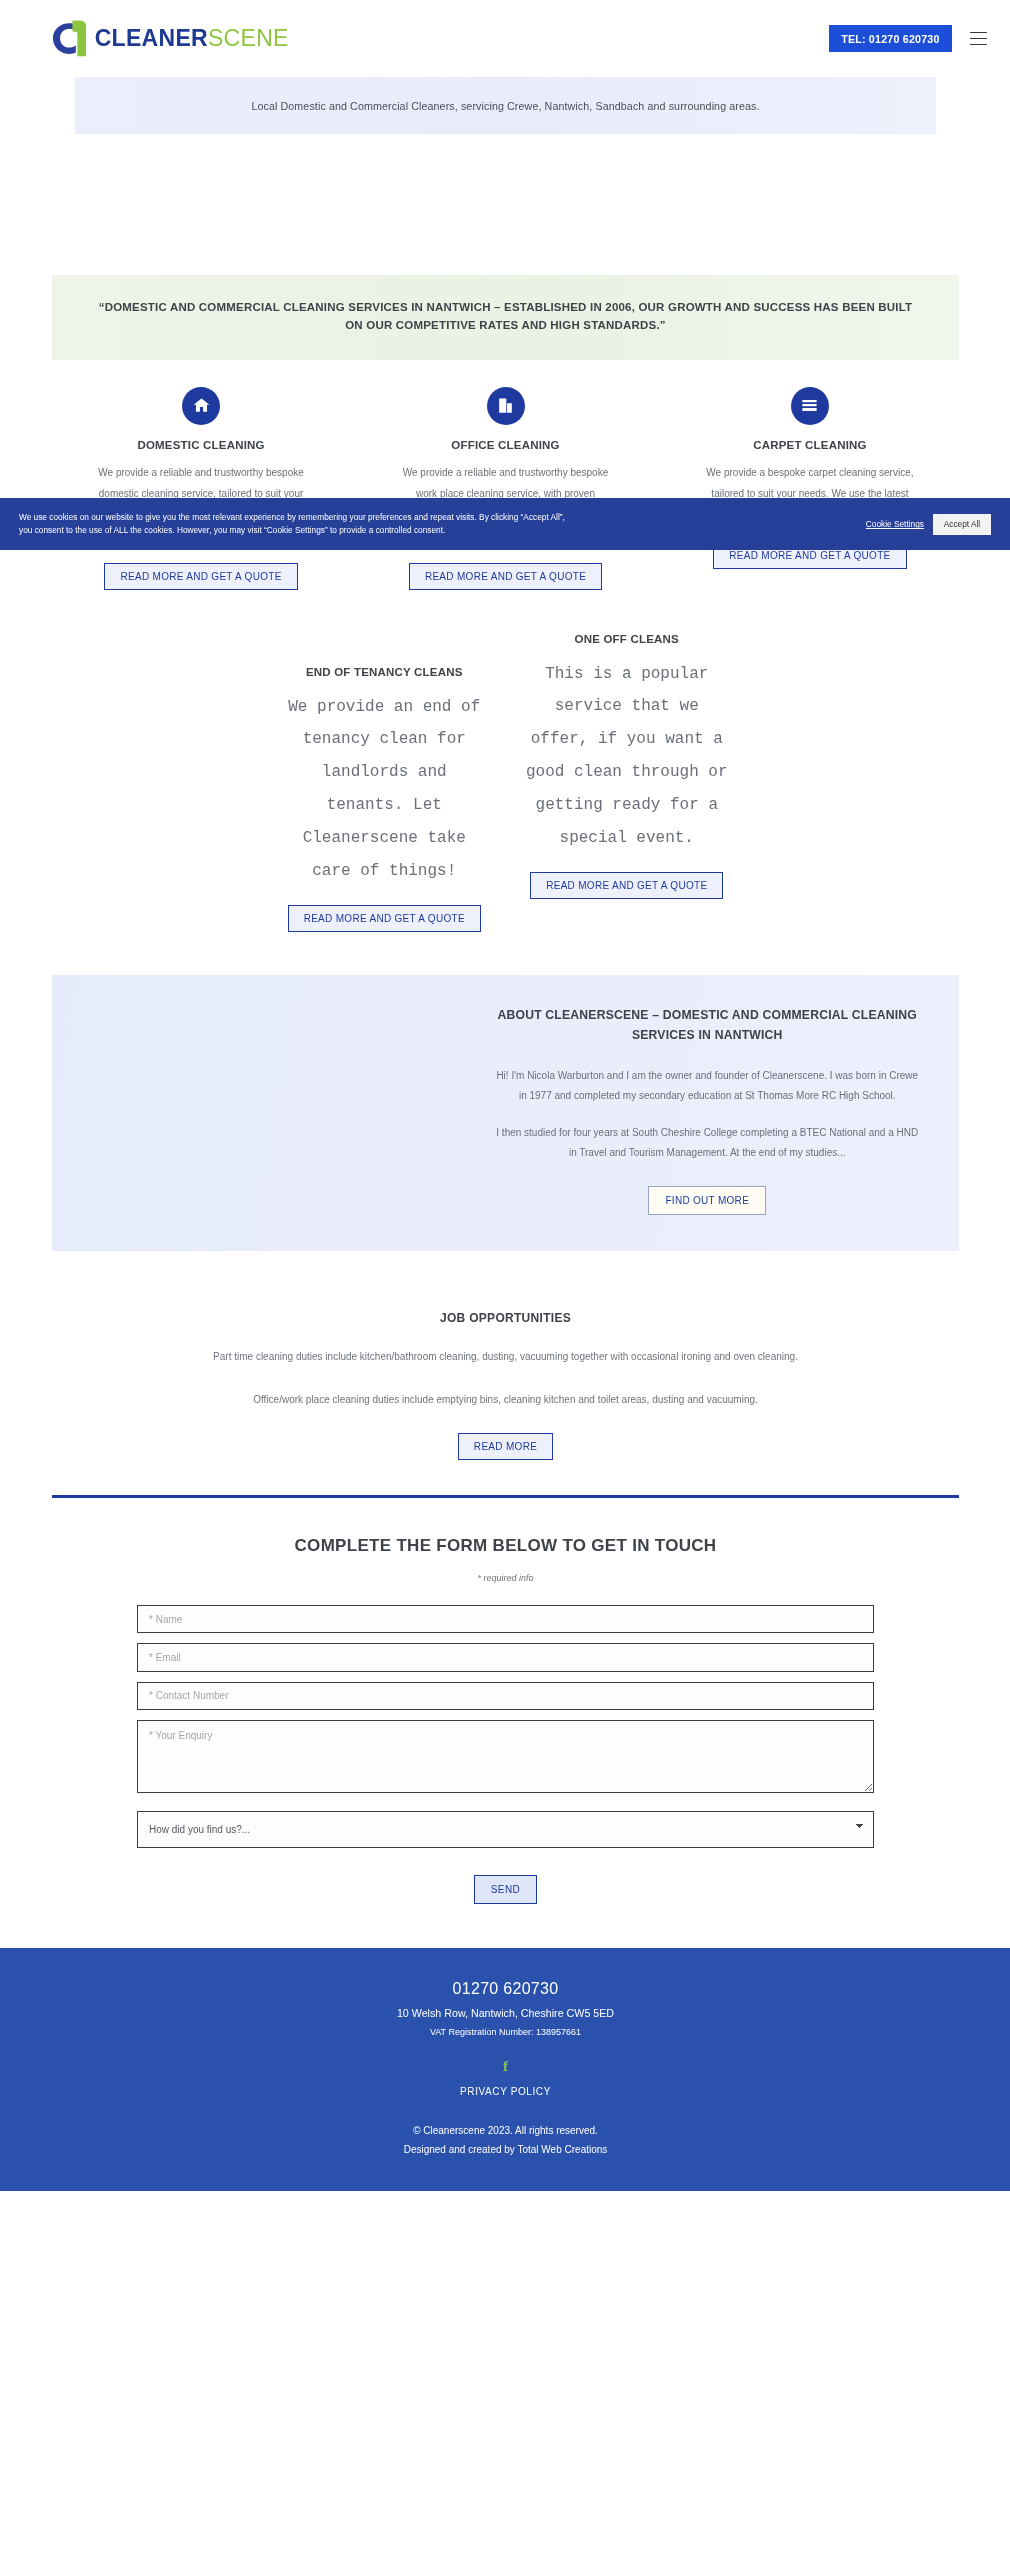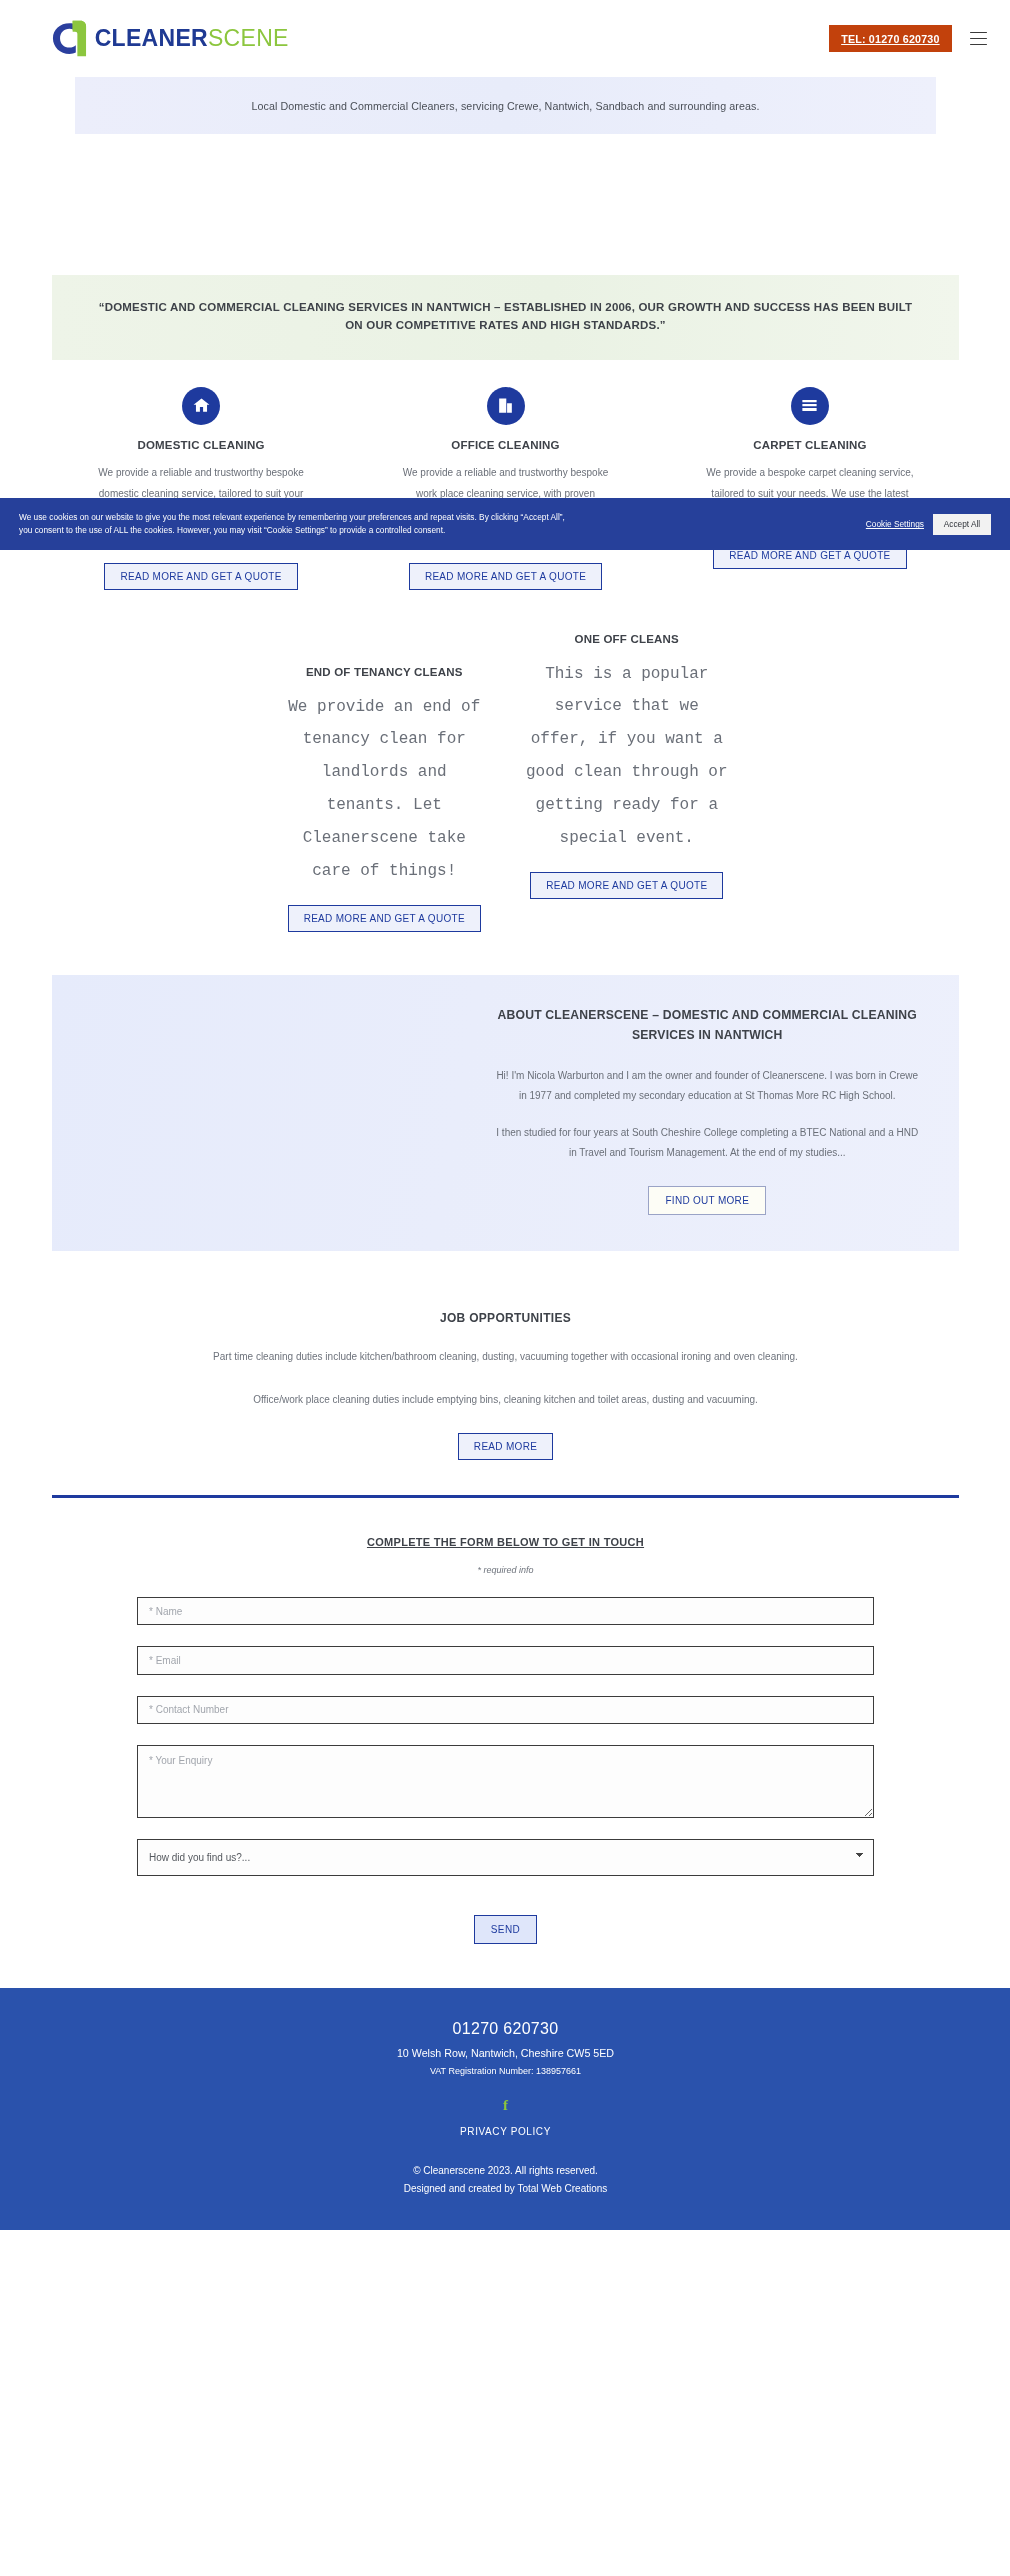--- a/index.html
+++ b/index.html
@@ -24,30 +24,29 @@
     font-size: 23px;
     font-weight: 700;
     letter-spacing: 0.3px;
     line-height: 1;
     white-space: nowrap;
   }
   .logo-text .w1 { color: #1f3a93; }
   .logo-text .w2 { color: #8cc63e; font-weight: 400; }
   .header-right { margin-left: auto; display: flex; align-items: center; gap: 17.4px; }
   .tel-button {
-    background: #c2410c;
+    background: #1d4ed8;
     color: #ffffff;
     font-size: 10.7px;
     font-weight: 600;
     letter-spacing: 0.2px;
     padding: 7.1px 12.6px;
     border: none;
     cursor: pointer;
     white-space: nowrap;
-    text-decoration: underline;
   }
   .hamburger {
     width: 17.4px; height: 13.4px;
     display: flex; flex-direction: column; justify-content: space-between;
     cursor: pointer;
   }
   .hamburger span { display: block; height: 1.6px; background: #3a3a3a; border-radius: 0.8px; }
 
   
   .tagline-bar {
@@ -235,44 +234,43 @@
     background: #1e3a9e;
   }
 
   
   .form-section {
     margin: 0 52px;
     padding: 38px 0 44px;
     text-align: center;
   }
   .form-section h2 {
-    font-size: 11px;
+    font-size: 17px;
     font-weight: 700;
     color: #3e4249;
     letter-spacing: 0.3px;
     margin-bottom: 17.4px;
-    text-decoration: underline;
   }
   .req-note {
     font-size: 9px;
     color: #6e737c;
     font-style: italic;
     margin-bottom: 22px;
   }
   .form-fields { padding: 0 85px; }
   .field {
     width: 100%;
     border: 0.8px solid #3c3c3c;
     background: #fdfdfd;
     font-family: inherit;
     font-size: 10px;
     color: #3e4249;
     padding: 9.5px 11px;
     height: 28.4px;
-    margin-bottom: 21px;
+    margin-bottom: 10px;
     display: block;
   }
   .field::placeholder { color: #a2a6ad; }
   textarea.field { height: 73px; resize: vertical; padding-top: 8.7px; }
   select.field {
     height: 37px;
     appearance: none;
     background-image: linear-gradient(45deg,transparent 50%,#444 50%),linear-gradient(135deg,#444 50%,transparent 50%);
     background-position: calc(100% - 12.6px) 12.6px, calc(100% - 8.7px) 12.6px;
     background-size: 4px 4px, 4px 4px;

